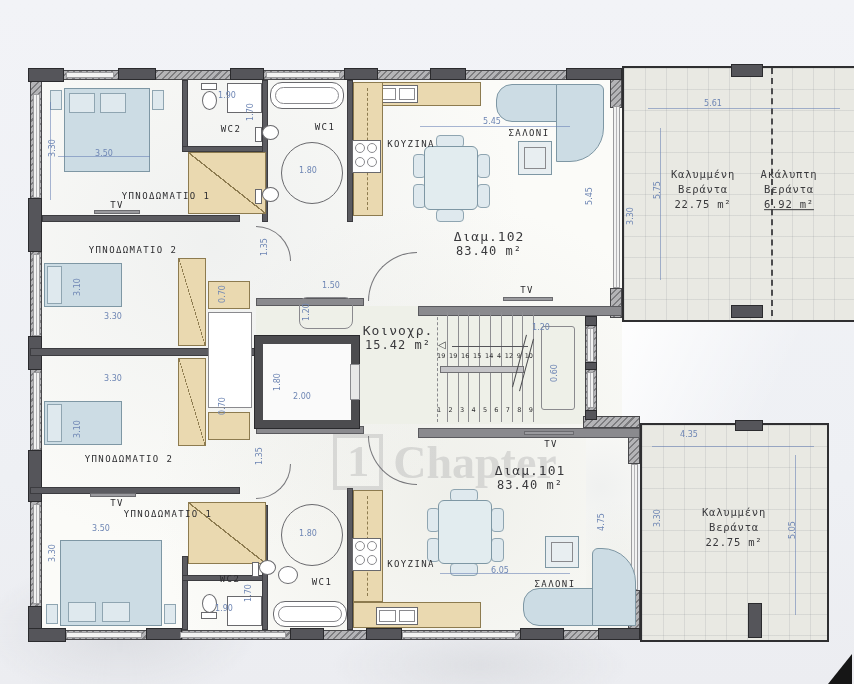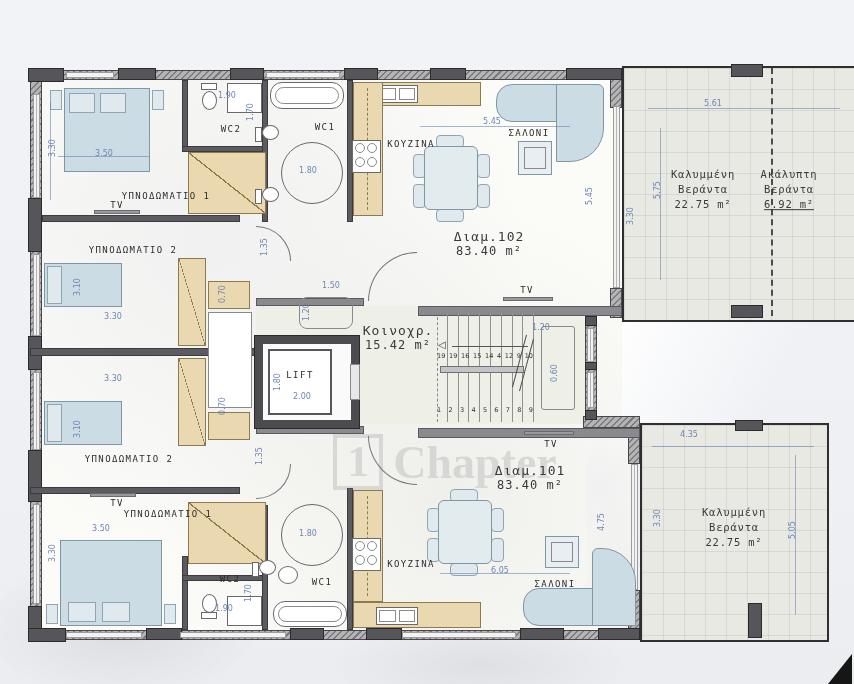--- a/index.html
+++ b/index.html
@@ -151,23 +151,20 @@
   <div class="a gw" style="left:256px;top:426px;width:108px;height:8px"></div>
   <div class="a gw" style="left:418px;top:428px;width:222px;height:10px"></div>
 
   <div class="a arcTL" style="left:368px;top:252px;width:48px;height:48px"></div>
   <div class="a arcBL" style="left:368px;top:436px;width:48px;height:48px"></div>
   <div class="a arcTR" style="left:256px;top:226px;width:34px;height:34px"></div>
   <div class="a arcBR" style="left:256px;top:464px;width:34px;height:34px"></div>
 
   <div class="a lift-shaft" style="left:254px;top:335px;width:106px;height:94px"></div>
   <div class="a" style="left:263px;top:344px;width:88px;height:76px;background:#fafafa"></div>
-  <div class="a lift-car" style="left:268px;top:349px;width:64px;height:66px">
-    <span>LIFT</span>
-  </div>
   <div class="a" style="left:350px;top:364px;width:10px;height:36px;background:#e8e8e8;border:1px solid #8a8a8e;box-sizing:border-box"></div>
 
   <div class="a outline" style="left:299px;top:297px;width:54px;height:32px;border-radius:8px"></div>
 
   <div class="a tan diag" style="left:188px;top:152px;width:78px;height:62px"></div>
   <div class="a tan diag" style="left:188px;top:502px;width:78px;height:62px"></div>
   <div class="a tan diag" style="left:178px;top:258px;width:28px;height:88px"></div>
   <div class="a tan diag" style="left:178px;top:358px;width:28px;height:88px"></div>
   <div class="a tan" style="left:208px;top:281px;width:42px;height:28px"></div>
   <div class="a tan" style="left:208px;top:412px;width:42px;height:28px"></div>

